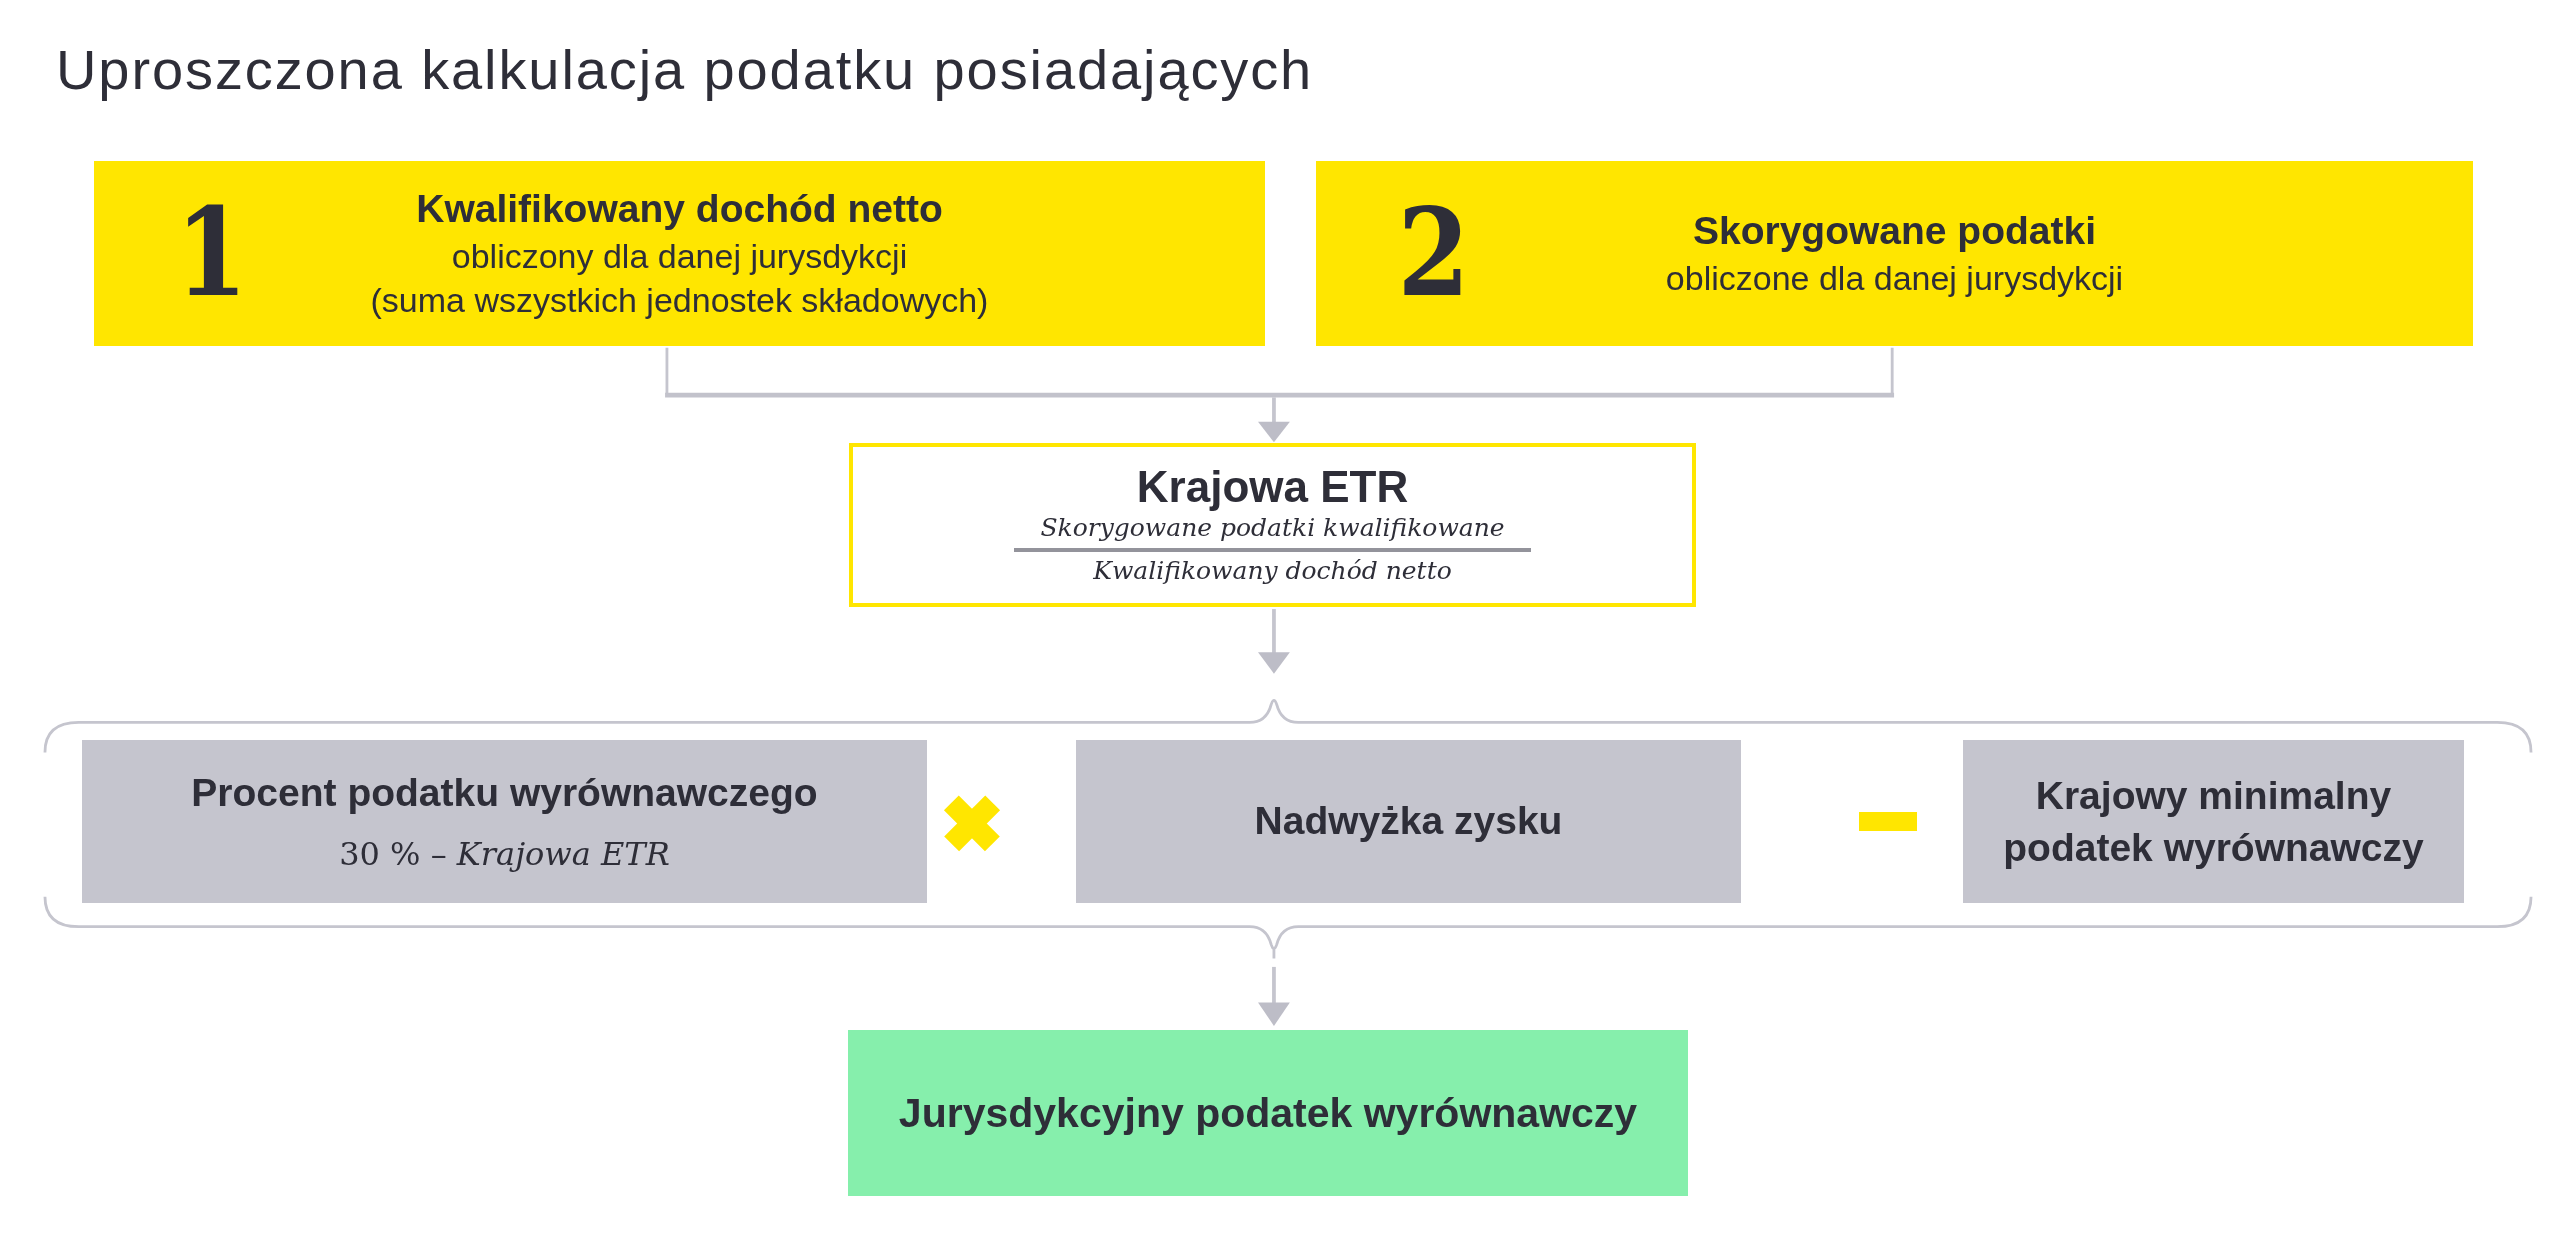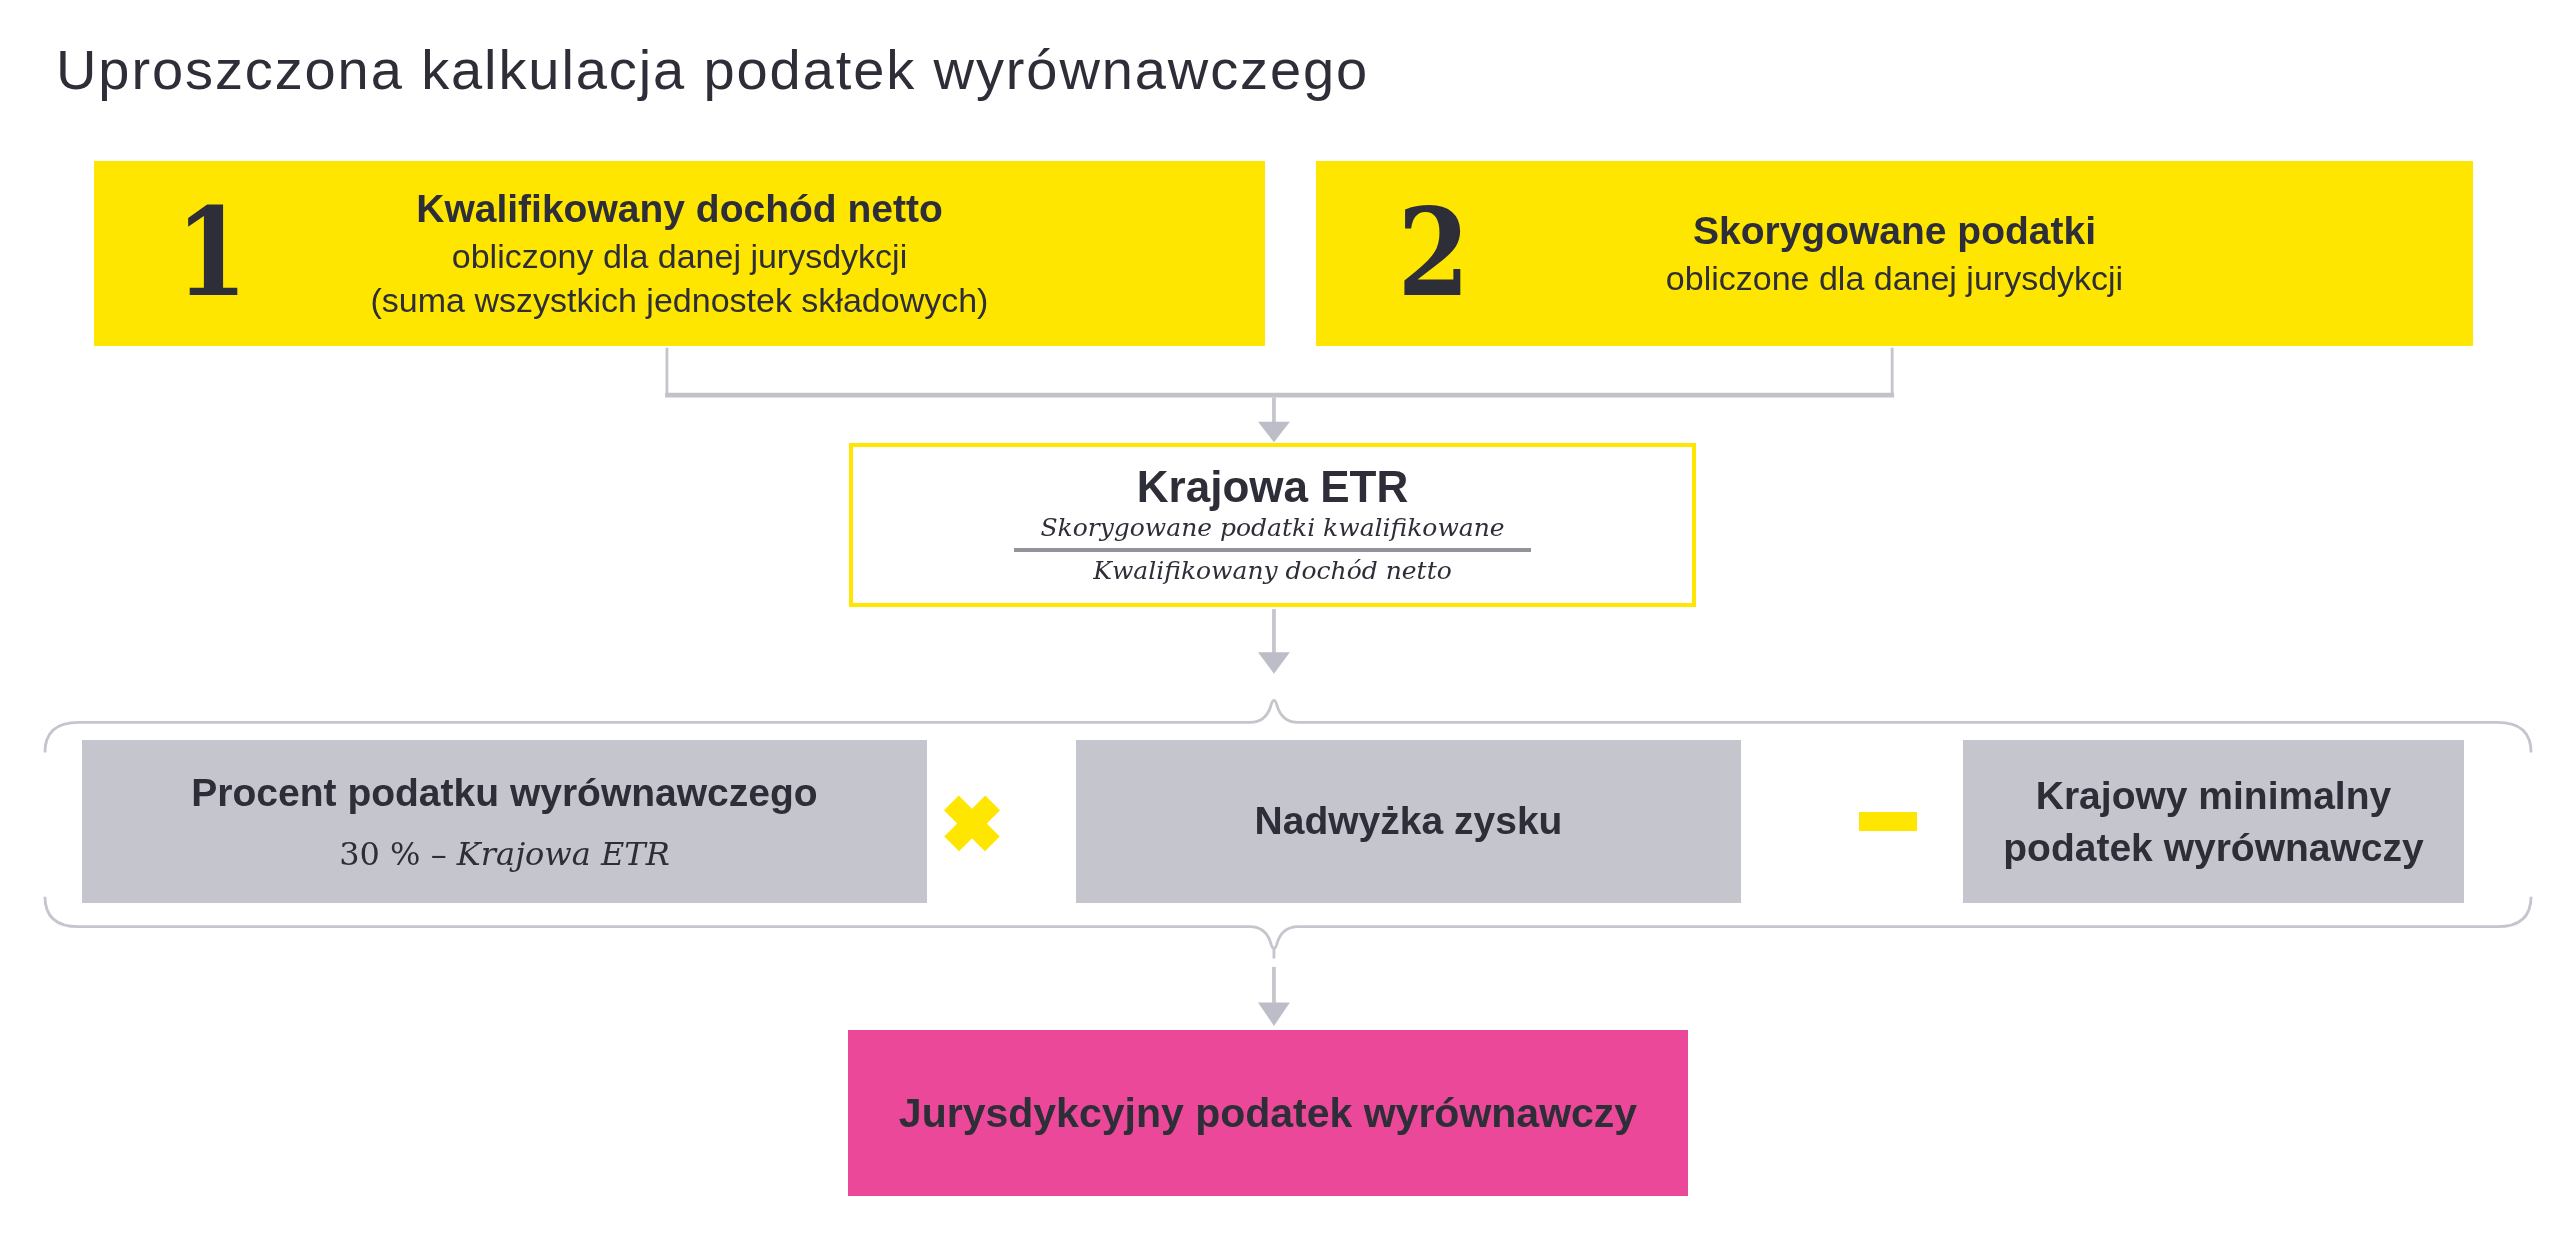--- a/index.html
+++ b/index.html
@@ -62,33 +62,33 @@
   .multiply{position:absolute;left:942px;top:793px;width:60px;height:60px;}
   .multiply::before,.multiply::after{
     content:"";position:absolute;left:0.9px;top:19.7px;width:58px;height:20.6px;
     background:#FFE600;
   }
   .multiply::before{transform:rotate(45deg);}
   .multiply::after{transform:rotate(-45deg);}
   .minus{position:absolute;left:1859px;top:812px;width:58px;height:19px;background:#FFE600;}
   
   .result-box{
-    position:absolute;left:848px;top:1030px;width:840px;height:166px;background:#ec4899;
+    position:absolute;left:848px;top:1030px;width:840px;height:166px;background:#86efac;
     display:flex;align-items:center;justify-content:center;text-align:center;
   }
   .result-title{font-size:41px;font-weight:700;}
   
   .connectors{position:absolute;left:0;top:0;width:2576px;height:1250px;pointer-events:none;}
 </style>
 </head>
 <body>
 
 <div id="stage">
 
-  <div class="page-title">Uproszczona kalkulacja podatek wyrównawczego</div>
+  <div class="page-title">Uproszczona kalkulacja podatku posiadających</div>
 
   <div class="step-box one">
     <div class="step-number">1</div>
     <div class="step-title">Kwalifikowany dochód netto</div>
     <div class="step-sub">obliczony dla danej jurysdykcji</div>
     <div class="step-sub">(suma wszystkich jednostek składowych)</div>
   </div>
 
   <div class="step-box two">
     <div class="step-number">2</div>

